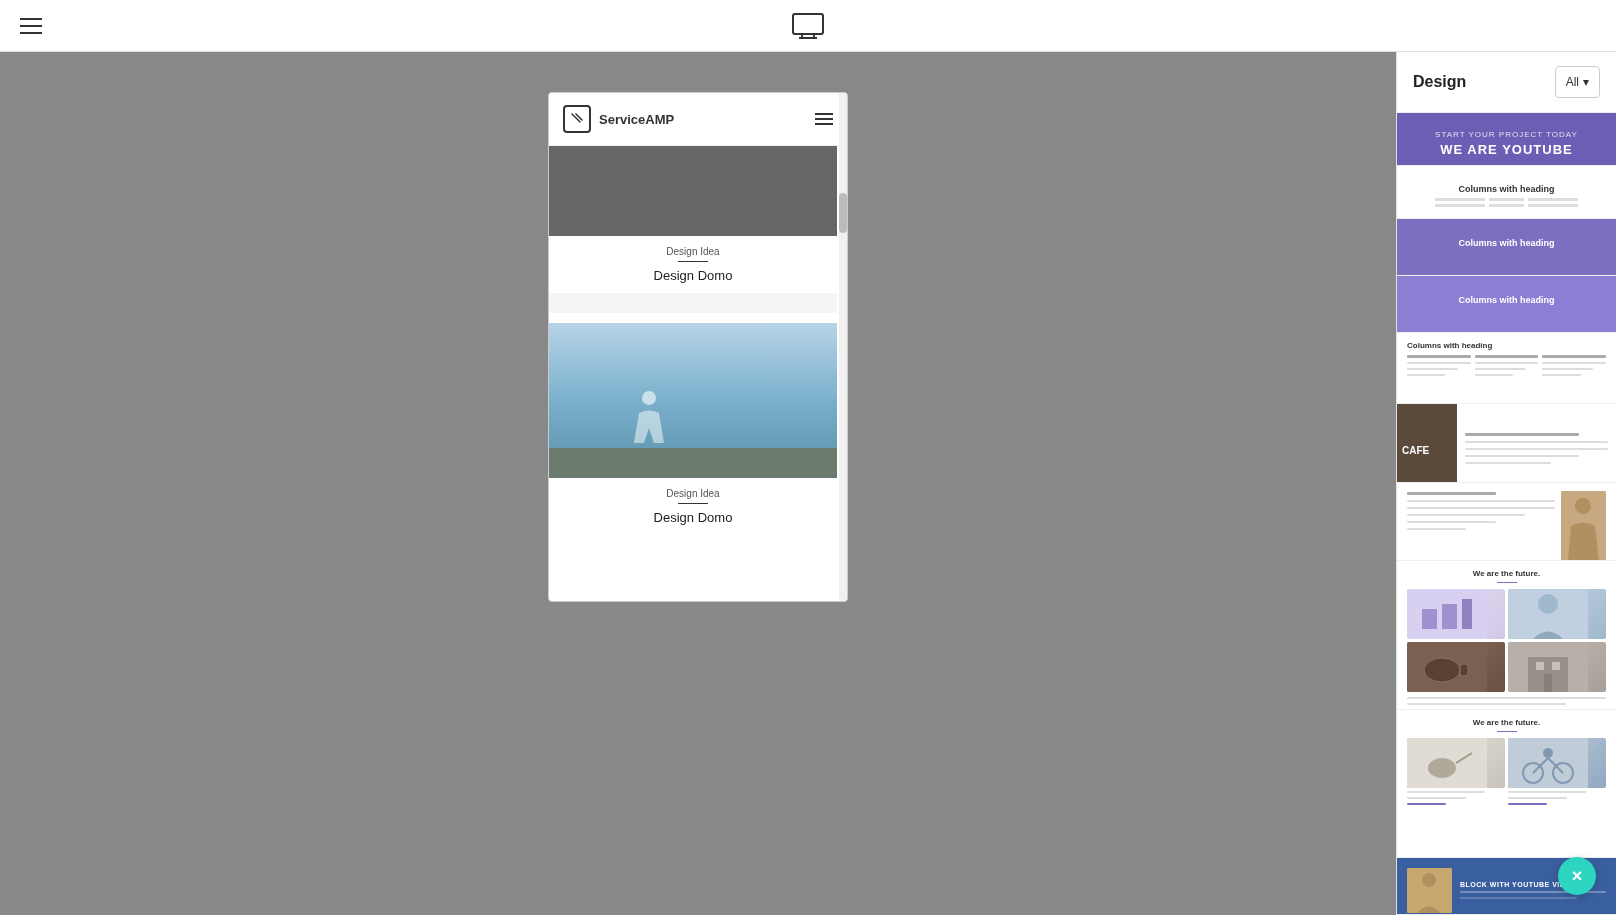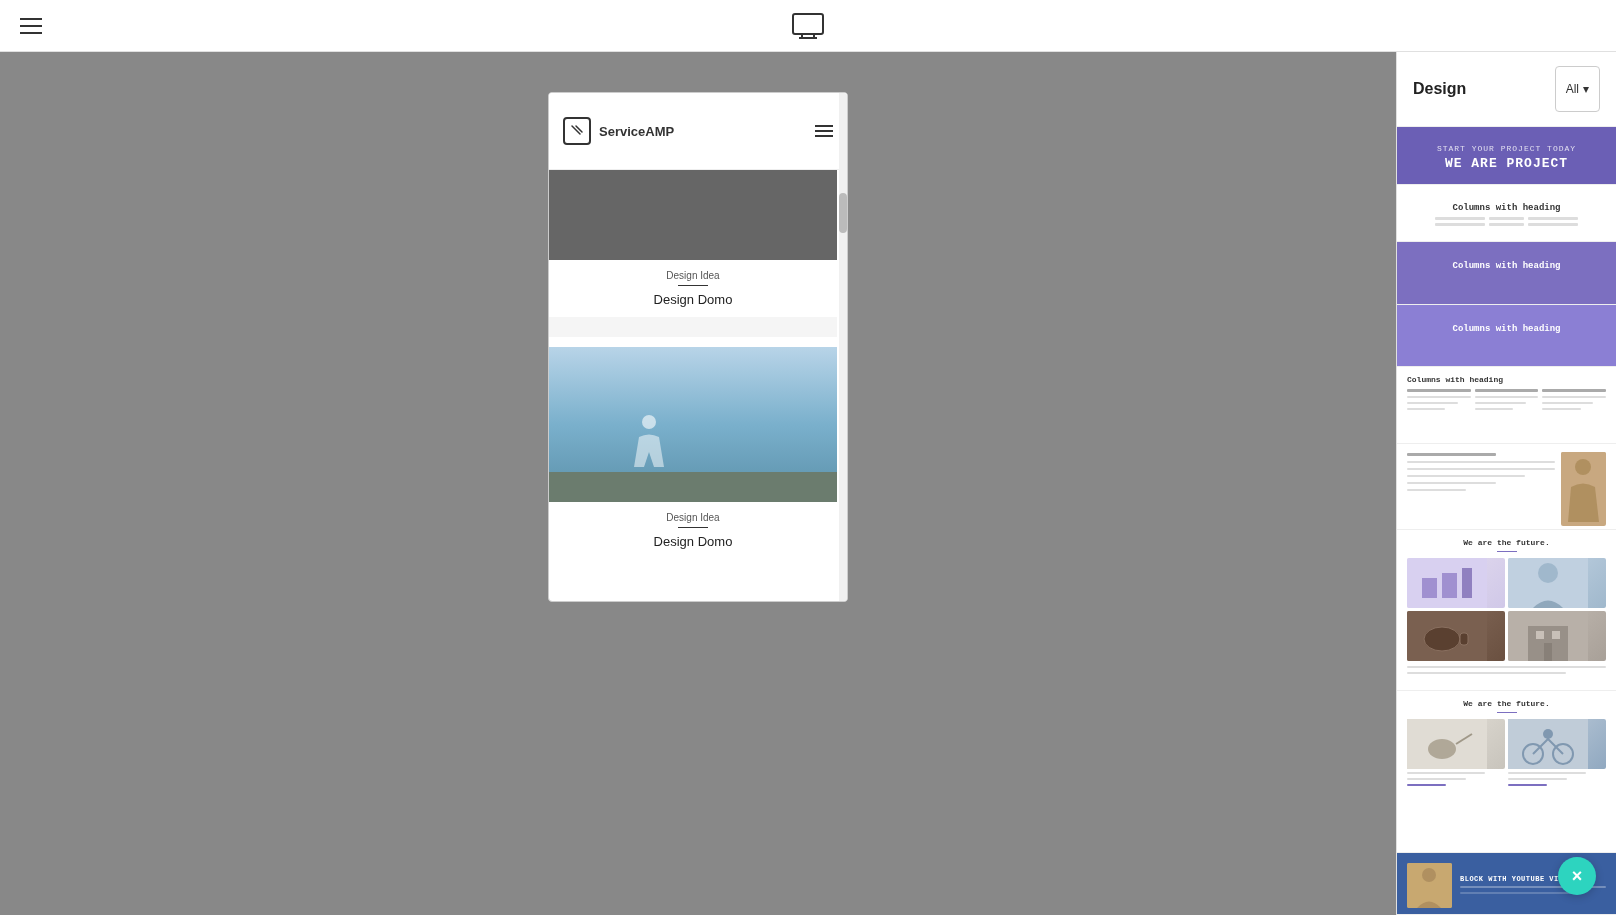--- a/index.html
+++ b/index.html
@@ -76,21 +76,21 @@
       width: 100%;
       height: 40px;
       background: #bbb;
       border-radius: 4px;
       margin-top: 100px;
     }
     .preview-header {
       display: flex;
       align-items: center;
       justify-content: space-between;
-      padding: 24px 14px;
+      padding: 12px 14px;
       border-bottom: 1px solid #eee;
       background: #fff;
     }
     .preview-logo {
       display: flex;
       align-items: center;
       gap: 8px;
     }
     .preview-logo-icon {
       width: 28px;
@@ -203,35 +203,34 @@
     }
     .sidebar-title {
       font-size: 16px;
       font-weight: 600;
       color: #222;
     }
     .sidebar-filter-btn {
       background: #fff;
       border: 1px solid #ccc;
       border-radius: 4px;
-      padding: 15px 10px;
+      padding: 8px 10px;
       font-size: 12px;
       cursor: pointer;
       display: flex;
       align-items: center;
       gap: 4px;
       color: #333;
     }
 
     
     .block-item {
       border-bottom: 1px solid #eee;
       overflow: hidden;
       cursor: pointer;
-      font-family: Liberation Mono, monospace;
     }
 
     
     .block-creative {
       background: #6b5fb5;
       padding: 10px 14px;
       text-align: center;
       height: 60px;
       display: flex;
       flex-direction: column;
@@ -586,21 +585,21 @@
       <span class="sidebar-title">Design</span>
       <button class="sidebar-filter-btn">
         <span>All</span>
         <span>▾</span>
       </button>
     </div>
 
     <div class="block-item">
       <div class="block-creative">
         <div class="block-creative-sub">START YOUR PROJECT TODAY</div>
-        <div class="block-creative-title">WE ARE PROJECT</div>
+        <div class="block-creative-title">WE ARE YOUTUBE</div>
       </div>
     </div>
 
     <div class="block-item">
       <div class="block-col-white">
         <div class="block-col-title">Columns with heading</div>
         <div class="block-col-lines">
           <div class="block-line" style="width:50px;"></div>
           <div class="block-line" style="width:35px;"></div>
           <div class="block-line" style="width:50px;"></div>
@@ -678,20 +677,37 @@
           <div class="block-col-chunk">
             <div class="mline mline-title mline-w100"></div>
             <div class="mline mline-w100"></div>
             <div class="mline mline-w80"></div>
             <div class="mline mline-w60"></div>
           </div>
         </div>
       </div>
     </div>
 
+    <div class="block-item">
+      <div class="block-cafe">
+        <div class="block-cafe-img">
+          <svg width="60" height="90" viewBox="0 0 60 90" xmlns="http://www.w3.org/2000/svg">
+            <rect width="60" height="90" fill="#5a4a3a"></rect>
+            <text x="5" y="50" font-size="10" fill="#fff" font-weight="bold">CAFE</text>
+          </svg>
+        </div>
+        <div class="block-cafe-text">
+          <div class="mline mline-title mline-w80"></div>
+          <div class="mline mline-w100"></div>
+          <div class="mline mline-w100"></div>
+          <div class="mline mline-w80"></div>
+          <div class="mline mline-w60"></div>
+        </div>
+      </div>
+    </div>
 
     <div class="block-item">
       <div class="block-title-img">
         <div class="block-title-left">
           <div class="mline mline-title mline-w60"></div>
           <div class="mline mline-w100"></div>
           <div class="mline mline-w100"></div>
           <div class="mline mline-w80"></div>
           <div class="mline mline-w60"></div>
           <div class="mline mline-w40"></div>

